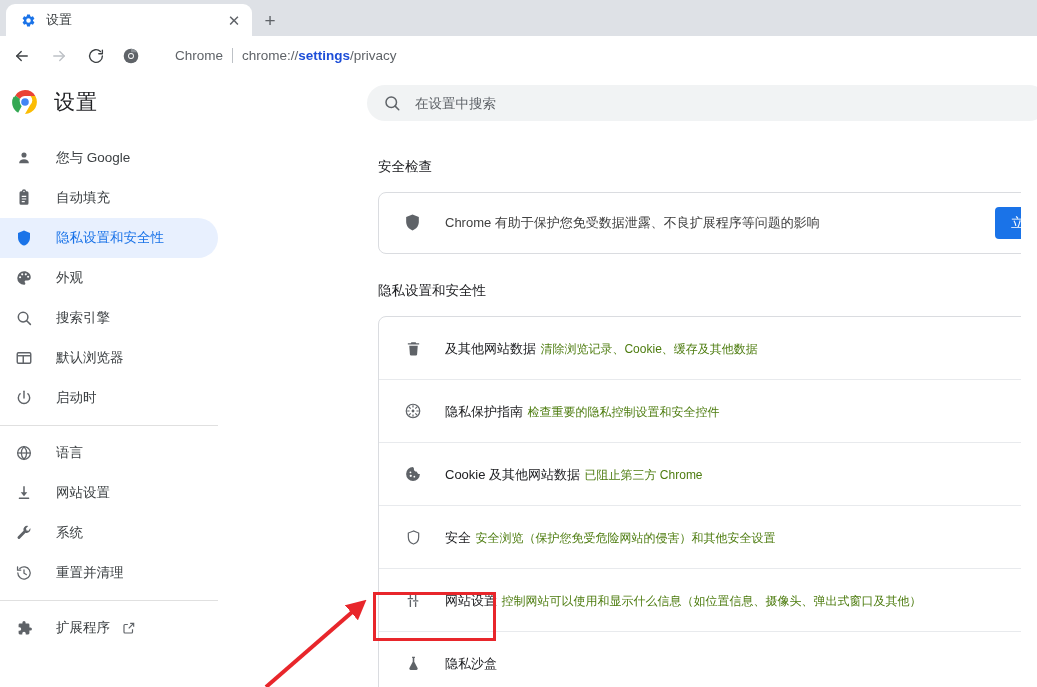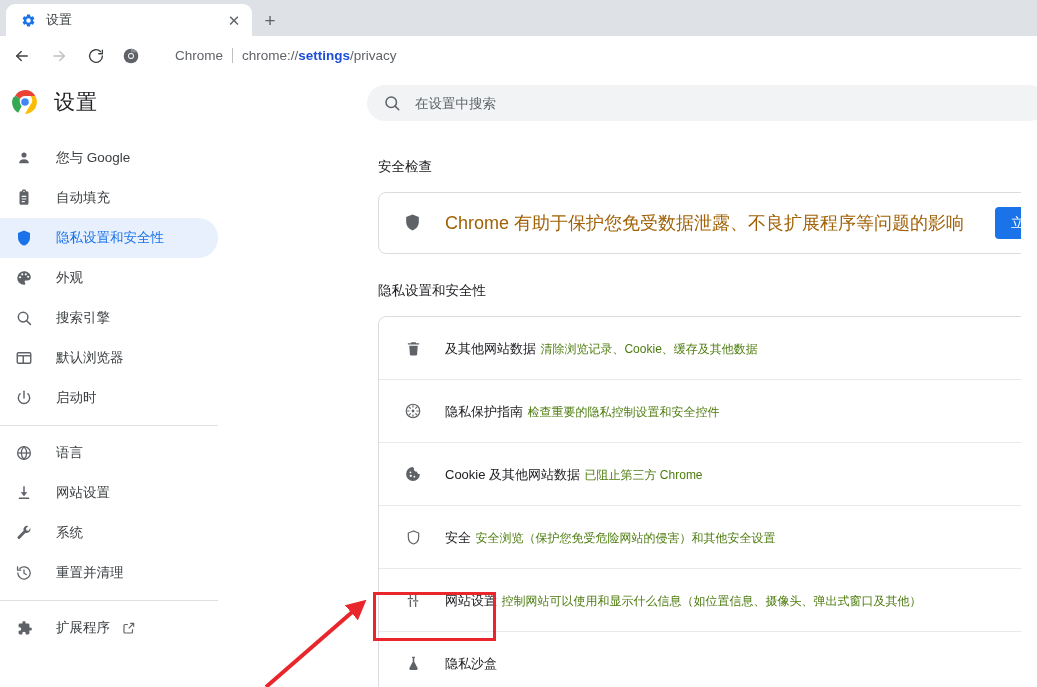--- a/index.html
+++ b/index.html
@@ -216,22 +216,22 @@
     border-radius: 8px;
   }
   .safety-row {
     height: 60px;
     display: flex; align-items: center;
     padding: 0 16px 0 24px;
   }
   .safety-ico { width: 20px; height: 20px; color: #5f6368; flex: 0 0 20px; }
   .safety-text {
     margin-left: 22px;
-    font-size: 18px;
-    color: #a16207;
+    font-size: 13px;
+    color: #404040;
     flex: 1;
   }
   .primary-btn {
     background: #1a73e8;
     color: #ffffff;
     border: none;
     border-radius: 4px;
     height: 32px;
     padding: 0 16px;
     font-size: 13px;

